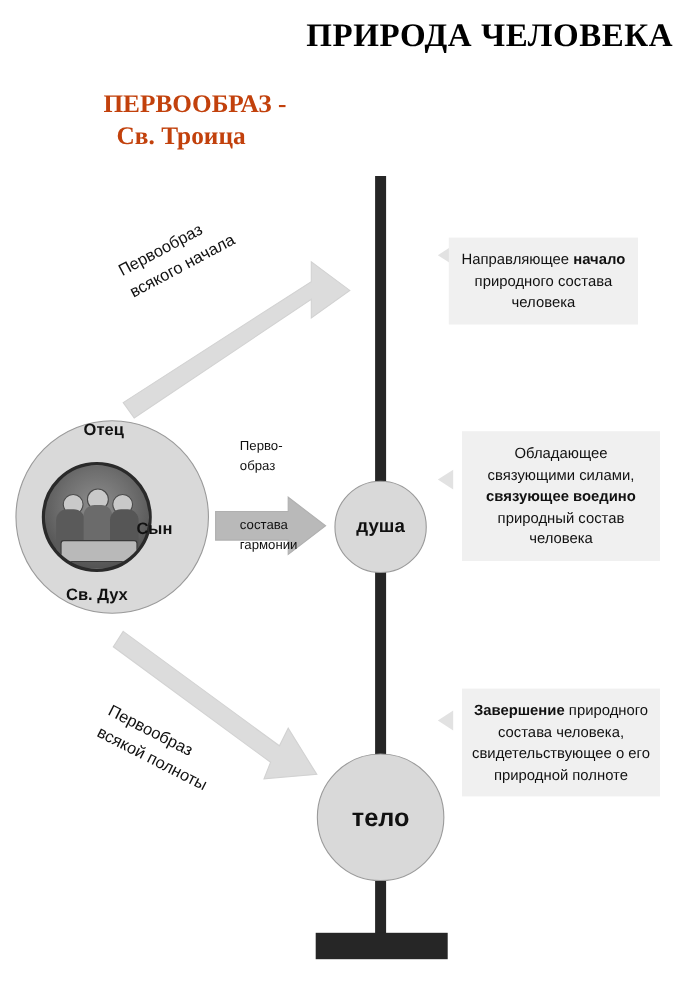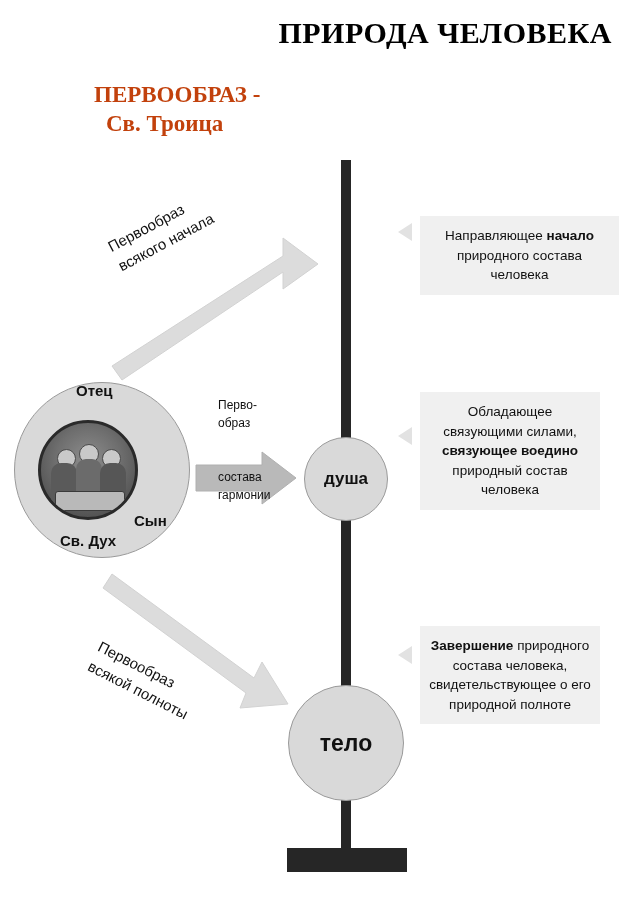--- a/index.html
+++ b/index.html
@@ -144,21 +144,21 @@
     background: #b9b9b9; border: 1px solid #3a3a3a; border-radius: 3px;
   }
   .trinity-label {
     position: absolute;
     font-weight: bold;
     font-size: 15px;
     color: #111;
     white-space: nowrap;
   }
   #label-father { left: 62px; top: 0; }
-  #label-son    { left: 120px; top: 90px; margin-top: 40px; }
+  #label-son    { left: 110px; top: 90px; }
   #label-spirit { left: 46px; top: 150px; }
 
   
   #arrow-layer {
     position: absolute;
     left: 0; top: 0;
     width: 624px; height: 899px;
     pointer-events: none;
   }
 
@@ -194,21 +194,21 @@
   .desc-box {
     position: absolute;
     background: #f0f0f0;
     text-align: center;
     font-size: 13.5px;
     line-height: 1.45;
     color: #111;
     box-sizing: border-box;
     padding: 10px 8px;
   }
-  #desc-spirit { left: 420px; top: 216px; width: 199px; }
+  #desc-spirit { left: 408px; top: 216px; width: 172px; }
   #desc-soul   { left: 420px; top: 392px; width: 180px; }
   #desc-body   { left: 420px; top: 626px; width: 180px; }
   .desc-box b { font-weight: bold; }
 
   
   .box-arrow {
     position: absolute;
     width: 0; height: 0;
     border-top: 9px solid transparent;
     border-bottom: 9px solid transparent;

